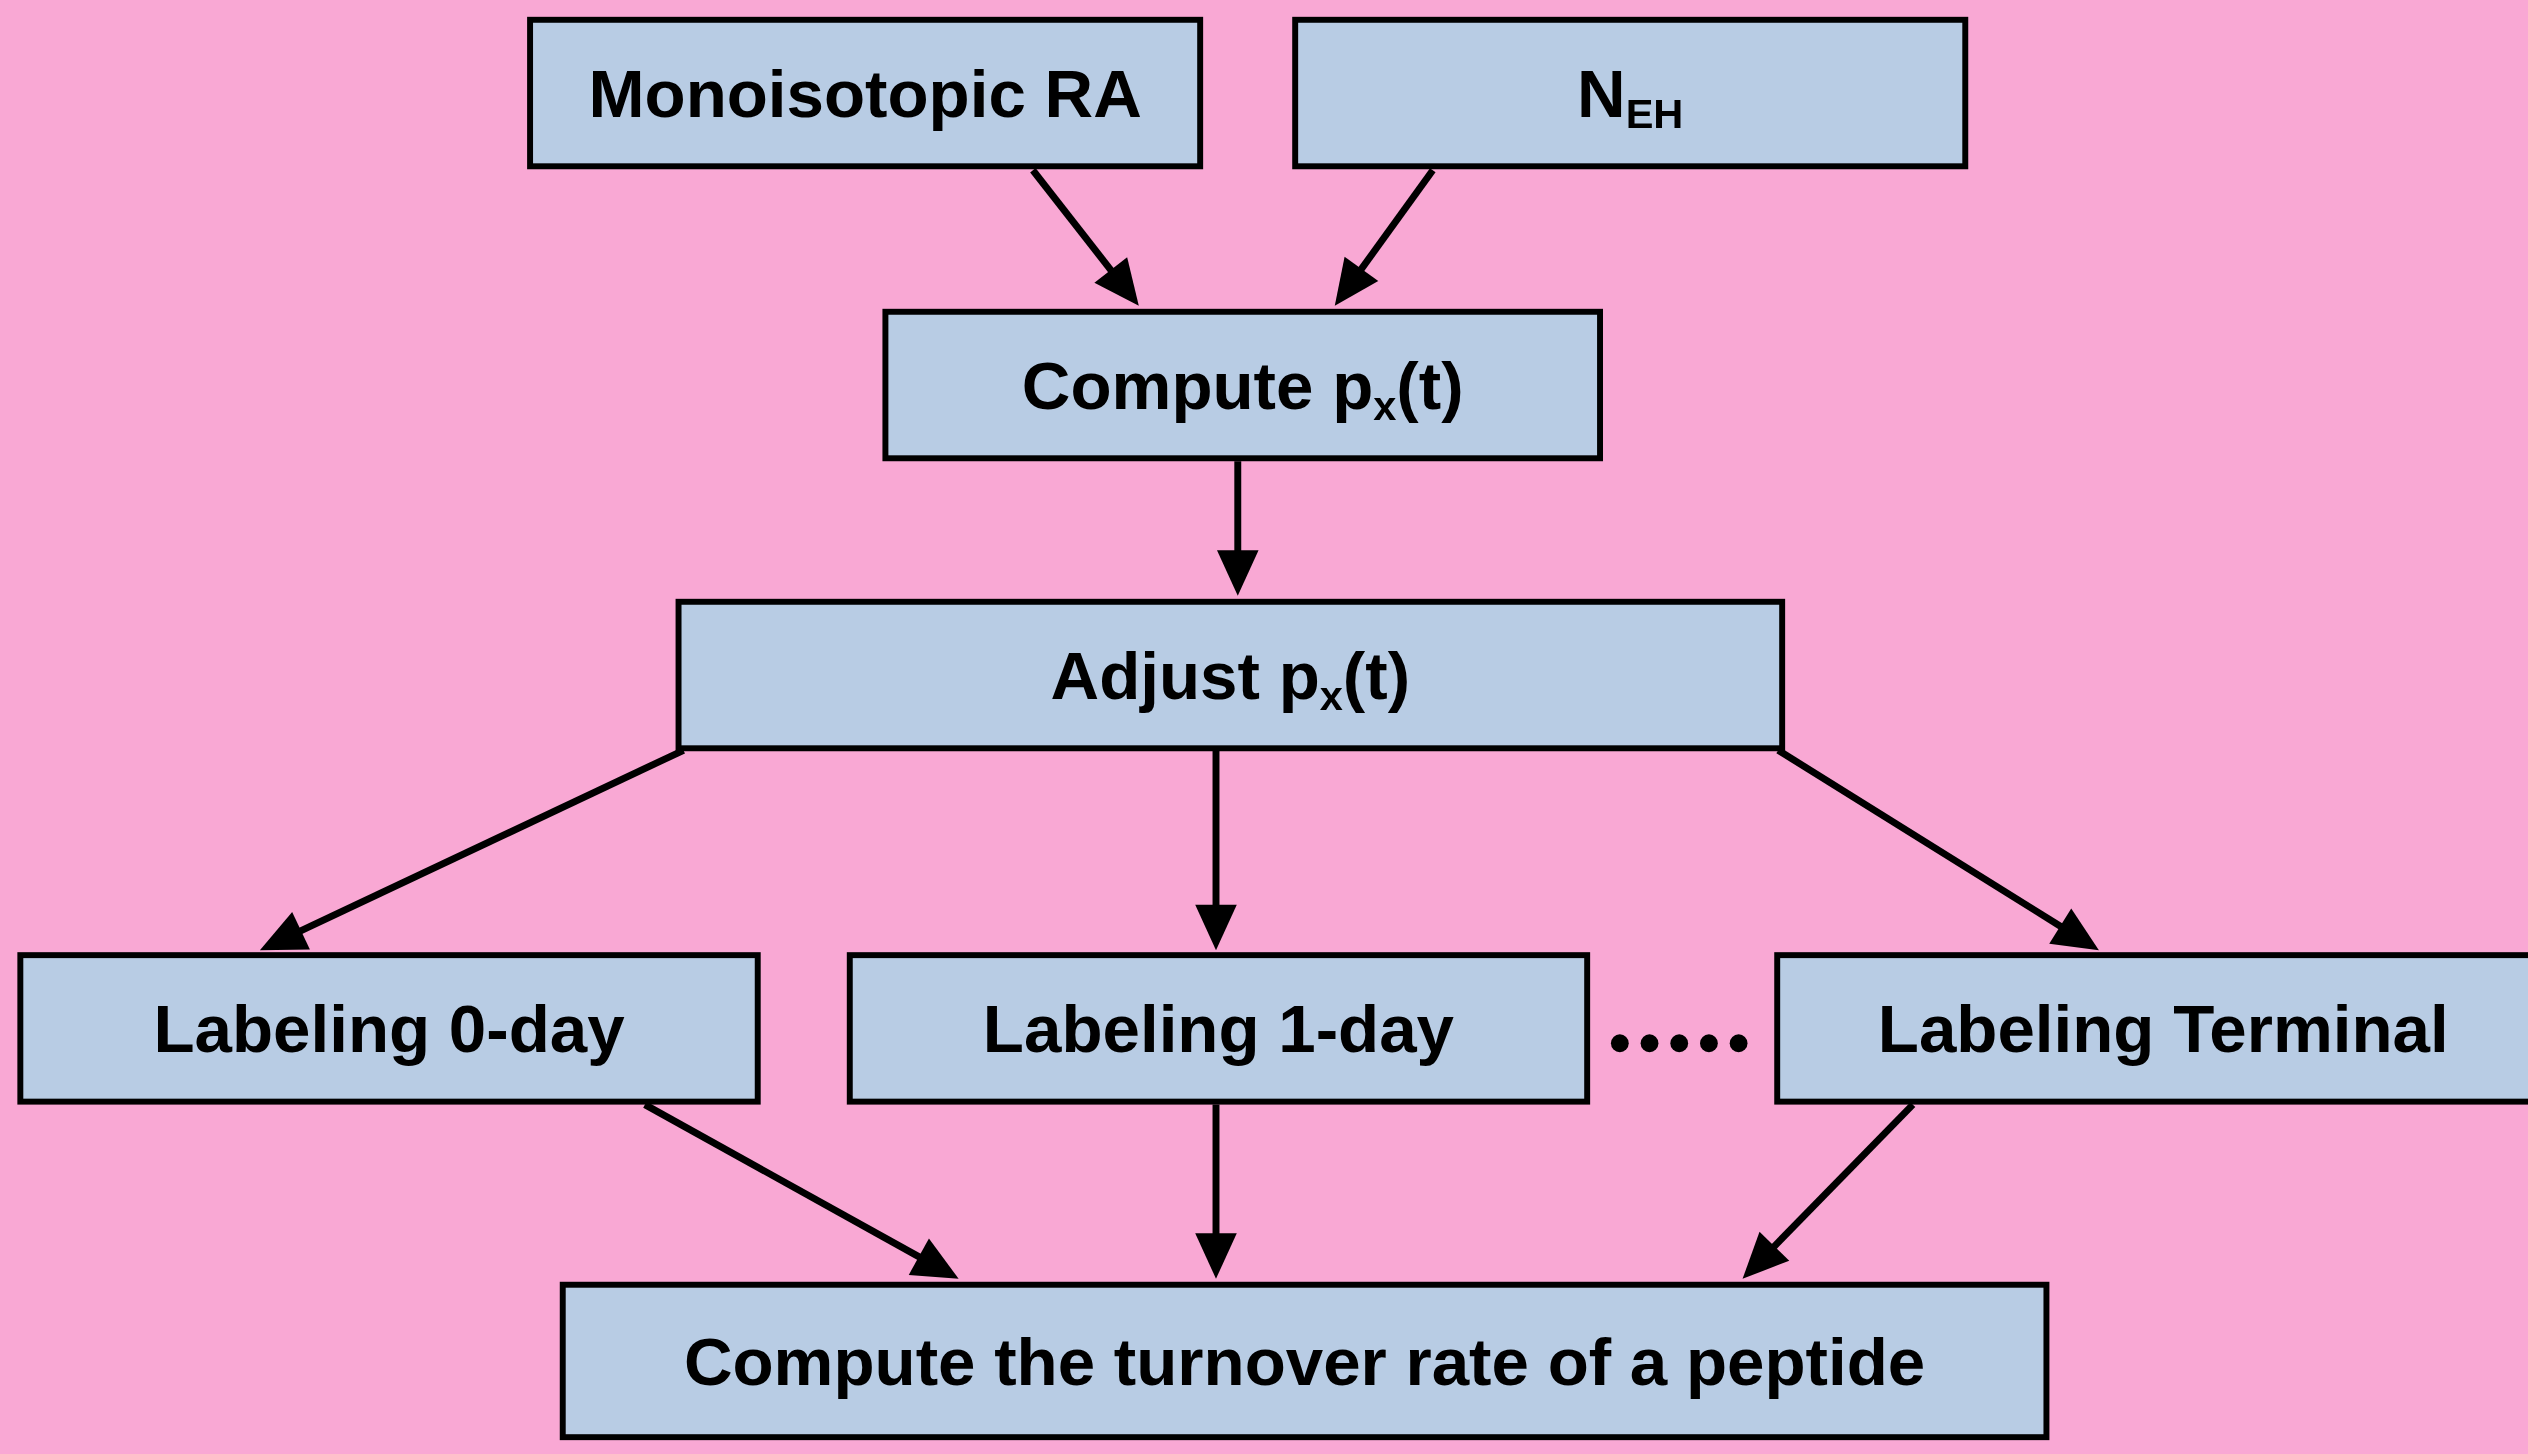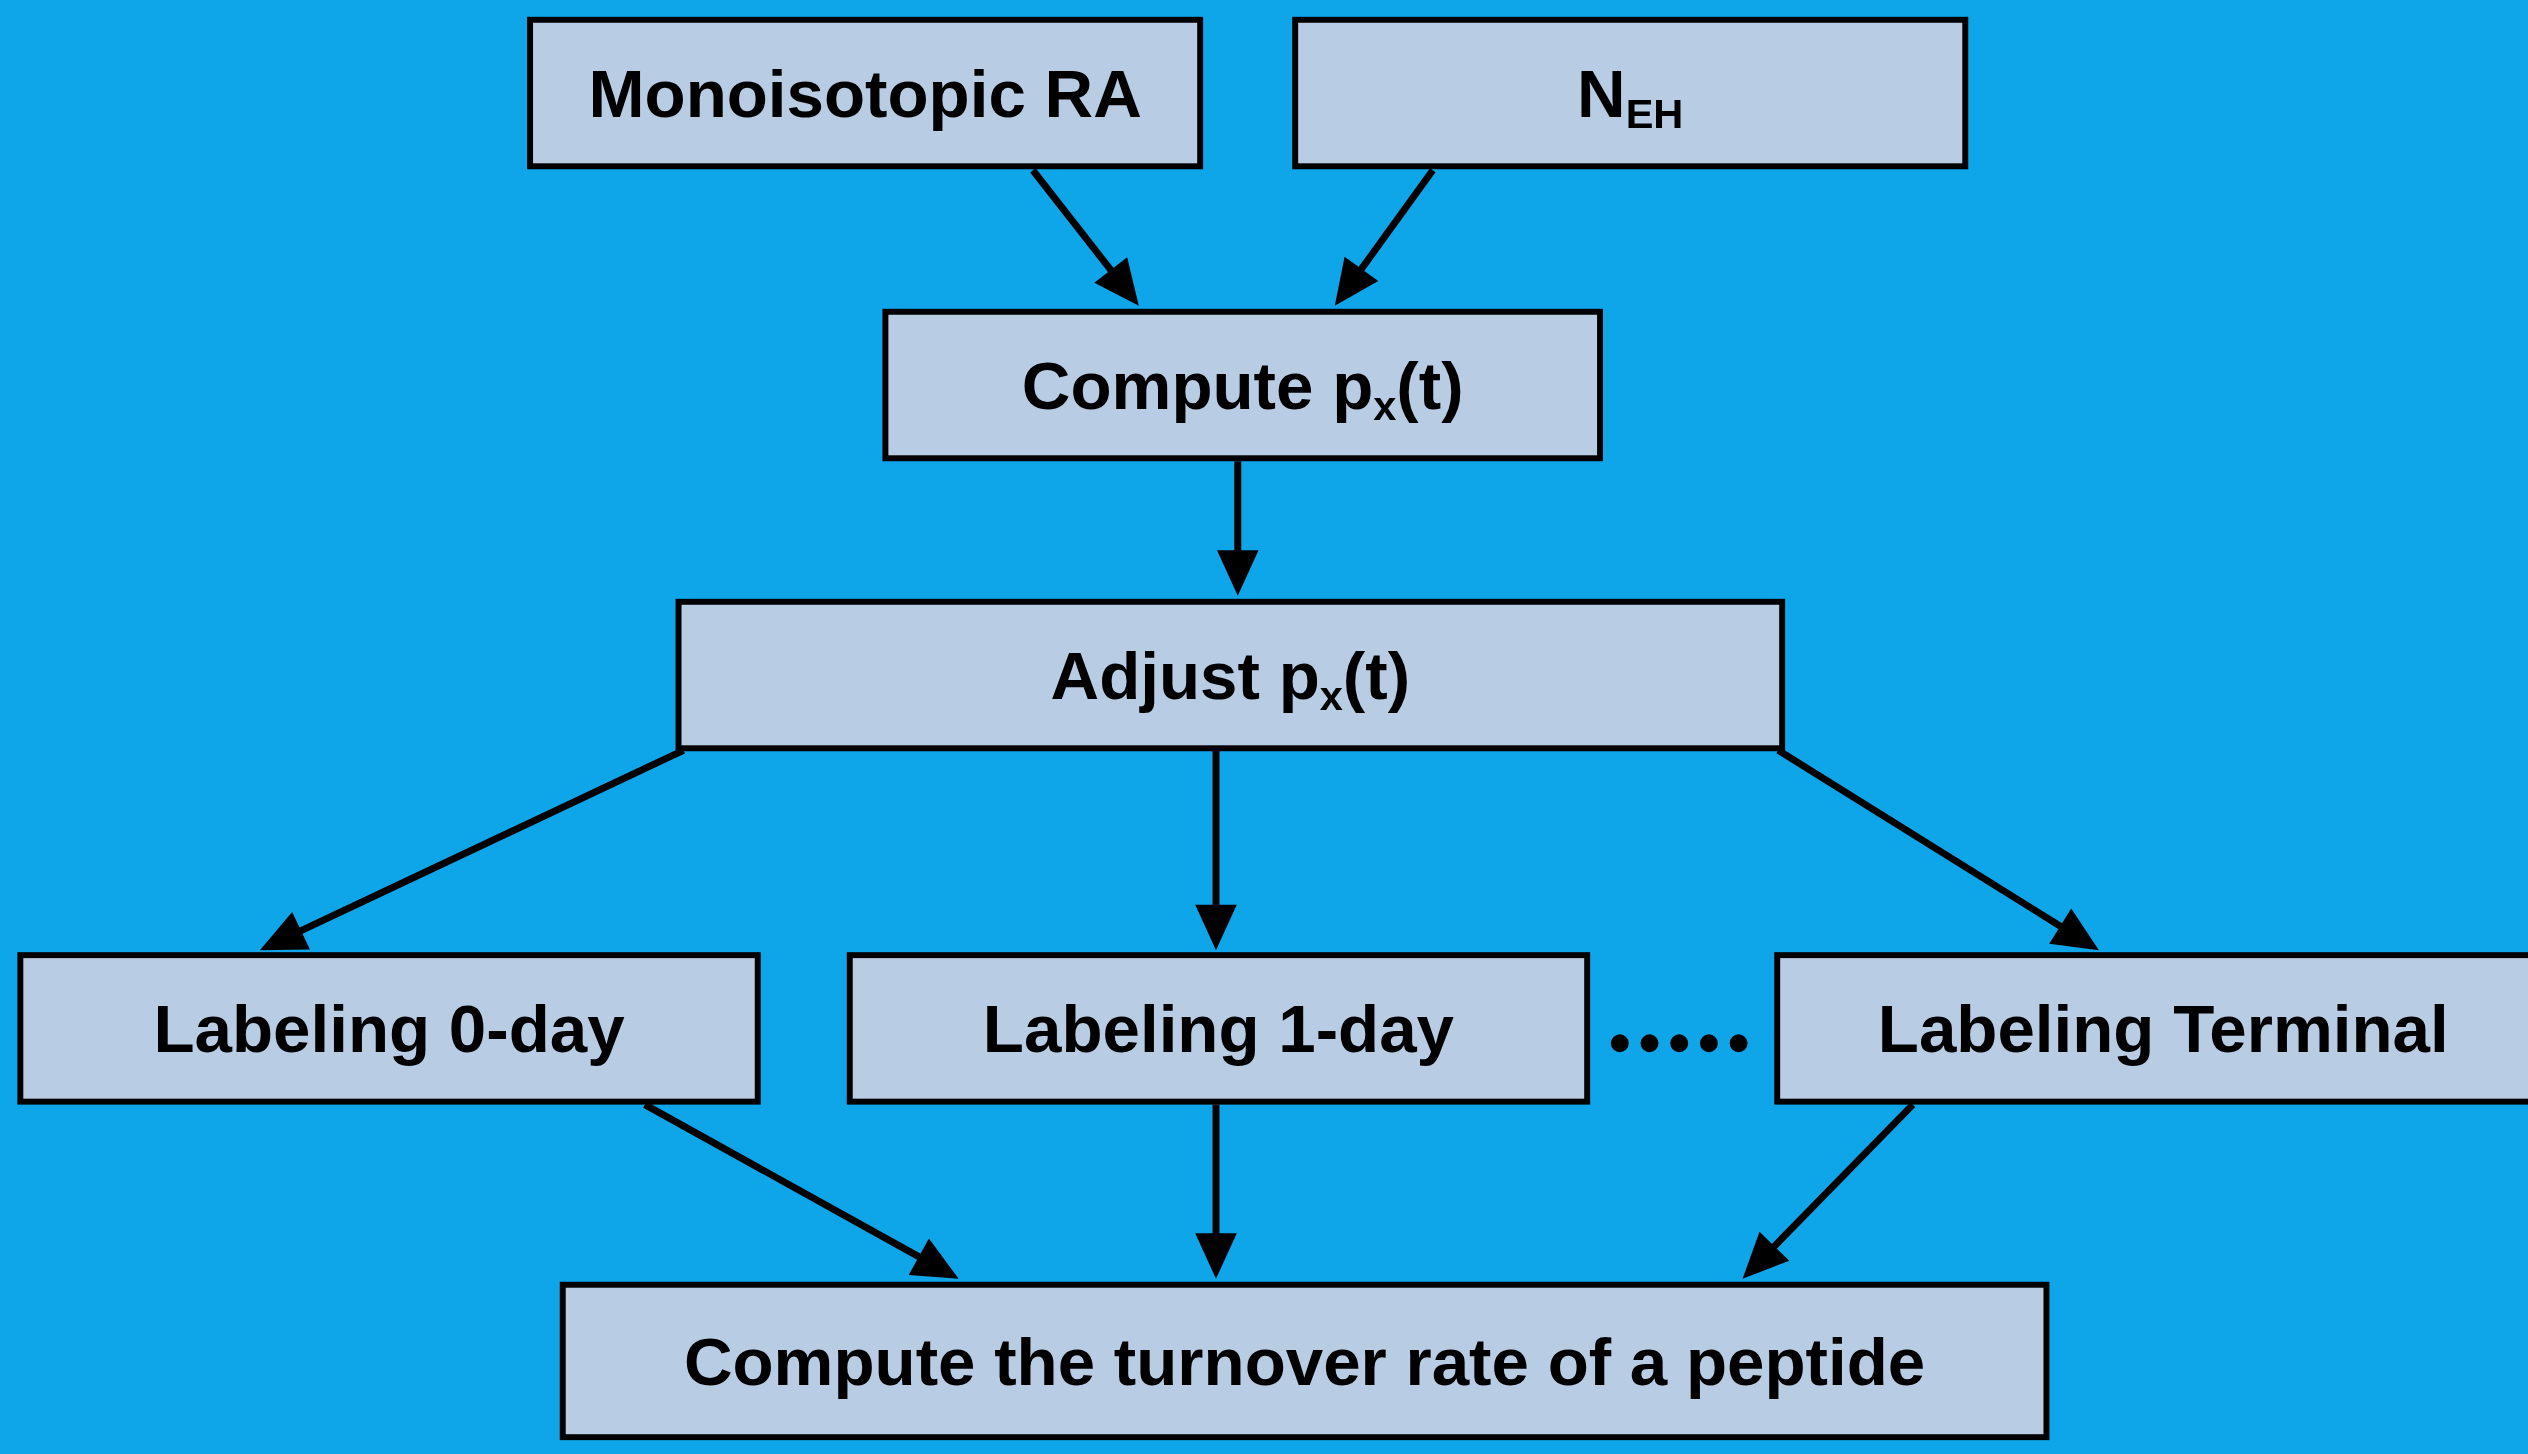--- a/index.html
+++ b/index.html
@@ -10,21 +10,21 @@
   body {
     font-family: "Liberation Sans", sans-serif;
     width: 2529px;
     height: 1454px;
     overflow: hidden;
   }
   #flowchart-root {
     position: relative;
     width: 2529px;
     height: 1454px;
-    background: #0ea5e9;
+    background: #f9a8d4;
   }
   svg#diagram {
     display: block;
     width: 2529px;
     height: 1454px;
   }
   .node-box {
     stroke: #000000;
     stroke-width: 6;
   }

